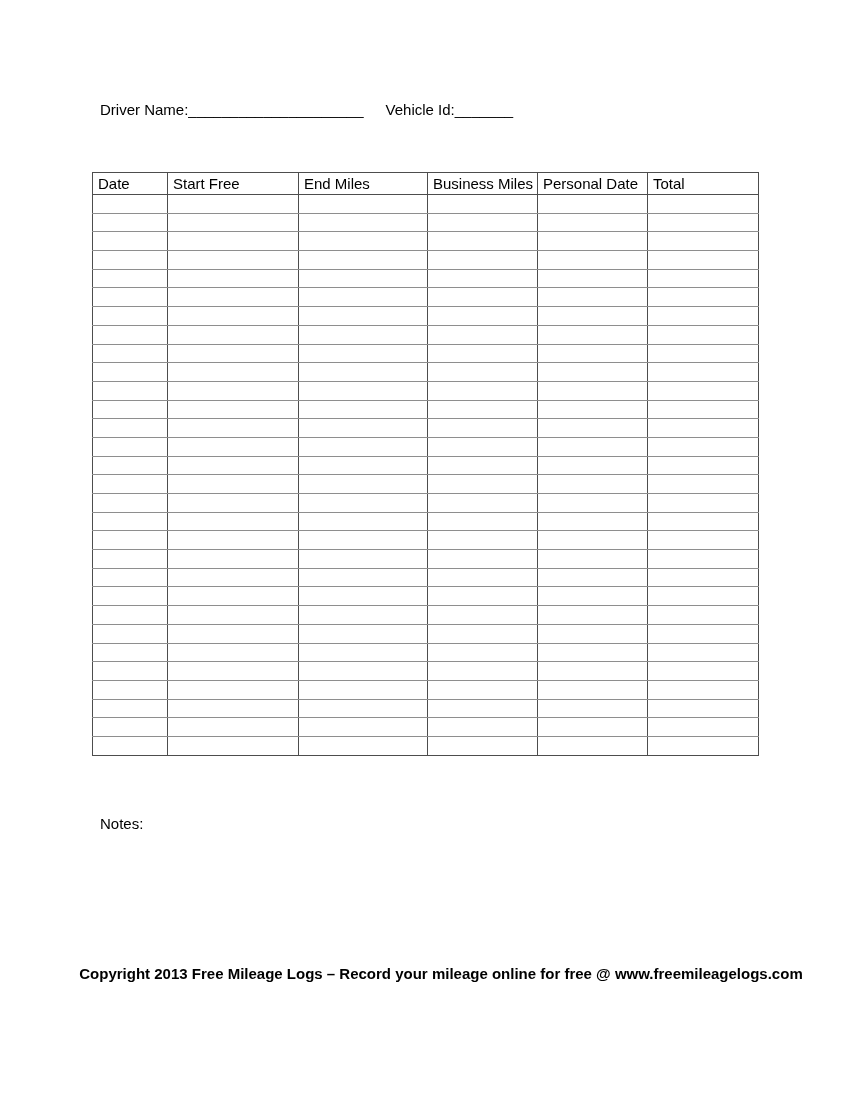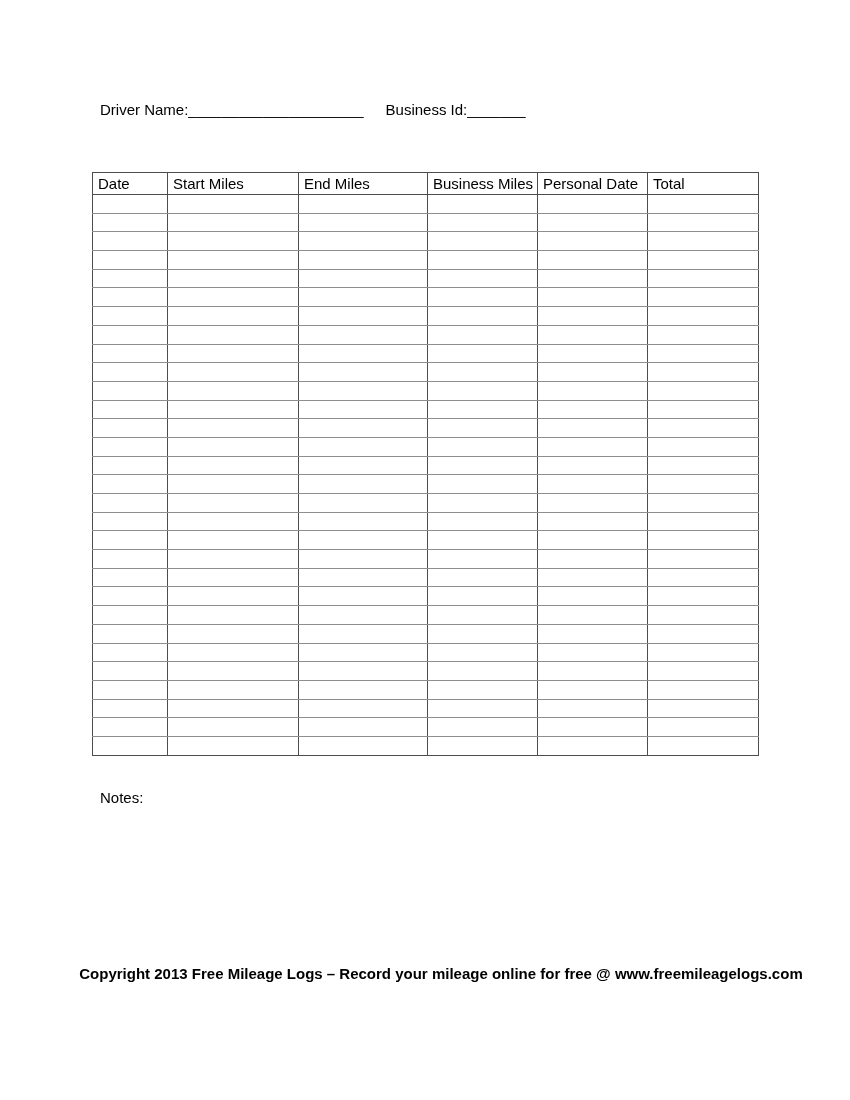--- a/index.html
+++ b/index.html
@@ -59,21 +59,21 @@
   table.mileage thead th {
     border-top: 1px solid #4d4d4d;
     border-bottom: 1px solid #4d4d4d;
   }
   table.mileage tbody tr:last-child td { border-bottom: 1px solid #4d4d4d; }
 
   
   .notes-label {
     position: absolute;
     left: 100px;
-    top: 789px;
+    top: 815px;
     font-size: 15px;
   }
 
   
   .footer-line {
     position: absolute;
     left: 16px;
     top: 965px;
     width: 850px;
     text-align: center;
@@ -82,36 +82,36 @@
     font-weight: bold;
   }
 </style>
 </head>
 <body>
 
 <div>
 
   <div class="header-line">
     <span>Driver Name:_____________________</span>
-    <span>Business Id:_______</span>
+    <span>Vehicle Id:_______</span>
   </div>
 
   <table class="mileage">
     <colgroup>
       <col class="c0">
         <col class="c1">
         <col class="c2">
       <col class="c3">
         <col class="c4">
         <col class="c5">
     </colgroup>
     <thead>
       <tr>
           <th>Date</th>
-          <th>Start Miles</th>
+          <th>Start Free</th>
           <th>End Miles</th>
           <th>Business Miles</th>
           <th>Personal Date</th>
           <th>Total</th>
         </tr>
     </thead>
     <tbody>
         <tr>
           <td></td>
           <td></td>

